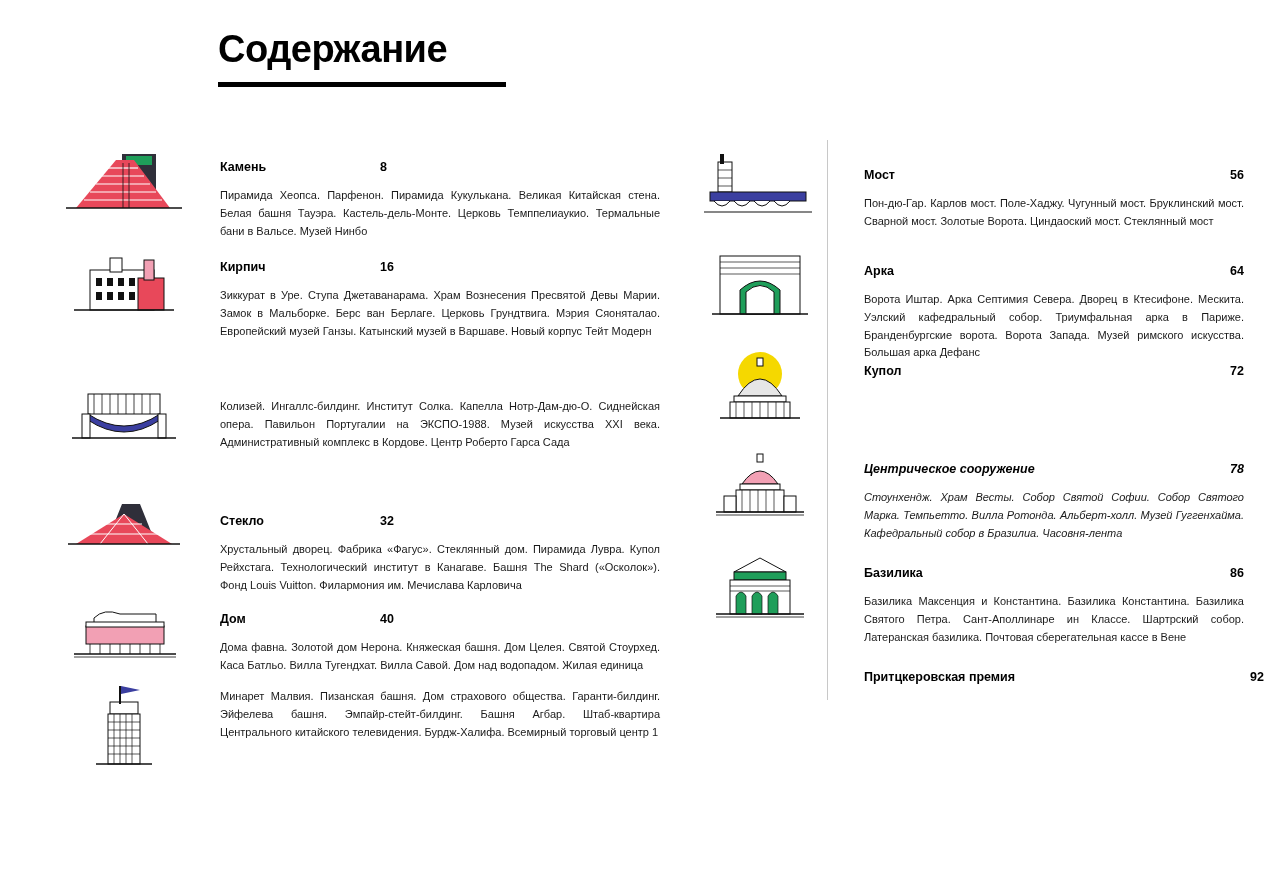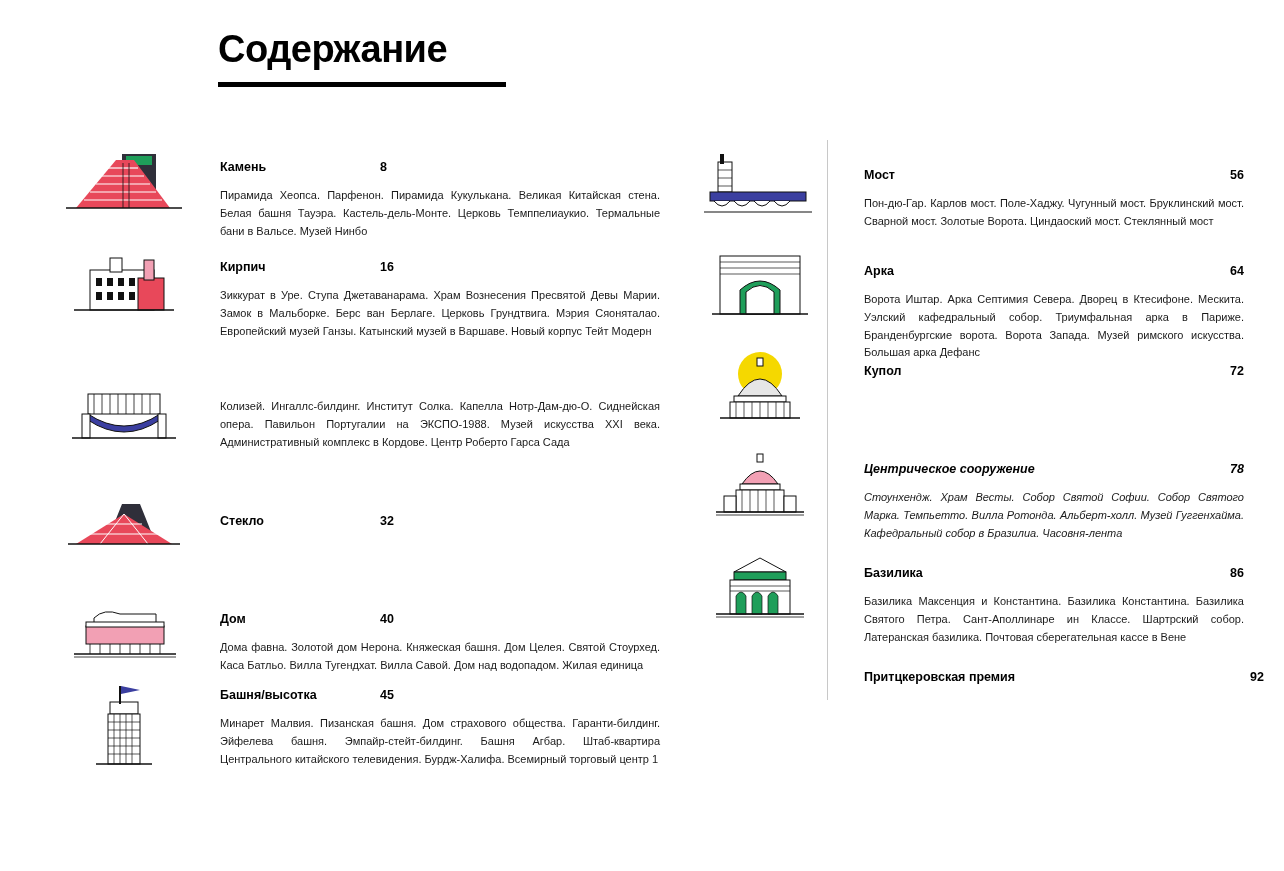--- a/index.html
+++ b/index.html
@@ -211,20 +211,21 @@
           </g>
           <line x1="8" y1="44" x2="120" y2="44" stroke="#111" stroke-width="1.4"></line>
         </g>
       </svg>
     </div>
     <div class="entry-text" style="left:160px; top:14px; width:440px;">
       <div class="entry-head head-left">
         <span class="entry-name">Стекло</span>
         <span class="entry-page">32</span>
       </div>
+      <div class="entry-desc">Хрустальный дворец. Фабрика «Фагус». Стеклянный дом. Пирамида Лувра. Купол Рейхстага. Технологический институт в Канагаве. Башня  The Shard («Осколок»). Фонд Louis Vuitton. Филармония  им. Мечислава Карловича</div>
     </div>
   </div>
 
   <div class="entry" style="left:60px; top:600px; width:660px;">
     <div class="entry-icon">
       <svg width="128" height="62" viewBox="0 0 128 62">
         <g stroke="#111" stroke-width="1" fill="#fff">
           <path d="M34,18 q10,-10 26,-4 l36,0 l0,10 l-62,0 z" fill="#fff"></path>
           <rect x="26" y="26" width="78" height="18" fill="#f2a0b4"></rect>
           <rect x="26" y="22" width="78" height="5" fill="#fff"></rect>
@@ -269,24 +270,20 @@
             <line x1="66" y1="34" x2="66" y2="84"></line>
             <line x1="72" y1="34" x2="72" y2="84"></line>
           </g>
           <rect x="59" y="6" width="2" height="18" fill="#111" stroke="none"></rect>
           <polygon points="61,6 80,10 61,14" fill="#3b3fa0" stroke="none"></polygon>
           <line x1="36" y1="84" x2="92" y2="84" stroke="#111" stroke-width="1.4"></line>
         </g>
       </svg>
     </div>
     <div class="entry-text" style="left:160px; top:8px; width:440px;">
-      <div class="entry-head head-left">
-        <span class="entry-name">Башня/высотка</span>
-        <span class="entry-page">45</span>
-      </div>
       <div class="entry-desc">Минарет Малвия. Пизанская башня. Дом страхового общества. Гаранти-билдинг. Эйфелева башня. Эмпайр-стейт-билдинг. Башня Агбар. Штаб-квартира Центрального  китайского телевидения. Бурдж-Халифа. Всемирный торговый центр 1</div>
     </div>
   </div>
 
   <div class="entry" style="left:700px; top:150px; width:560px;">
     <div class="entry-icon">
       <svg width="120" height="66" viewBox="0 0 120 66">
         <g stroke="#111" stroke-width="1" fill="#fff">
           <rect x="18" y="12" width="14" height="30" fill="#fff"></rect>
           <rect x="20" y="4" width="4" height="10" fill="#111" stroke="none"></rect>

